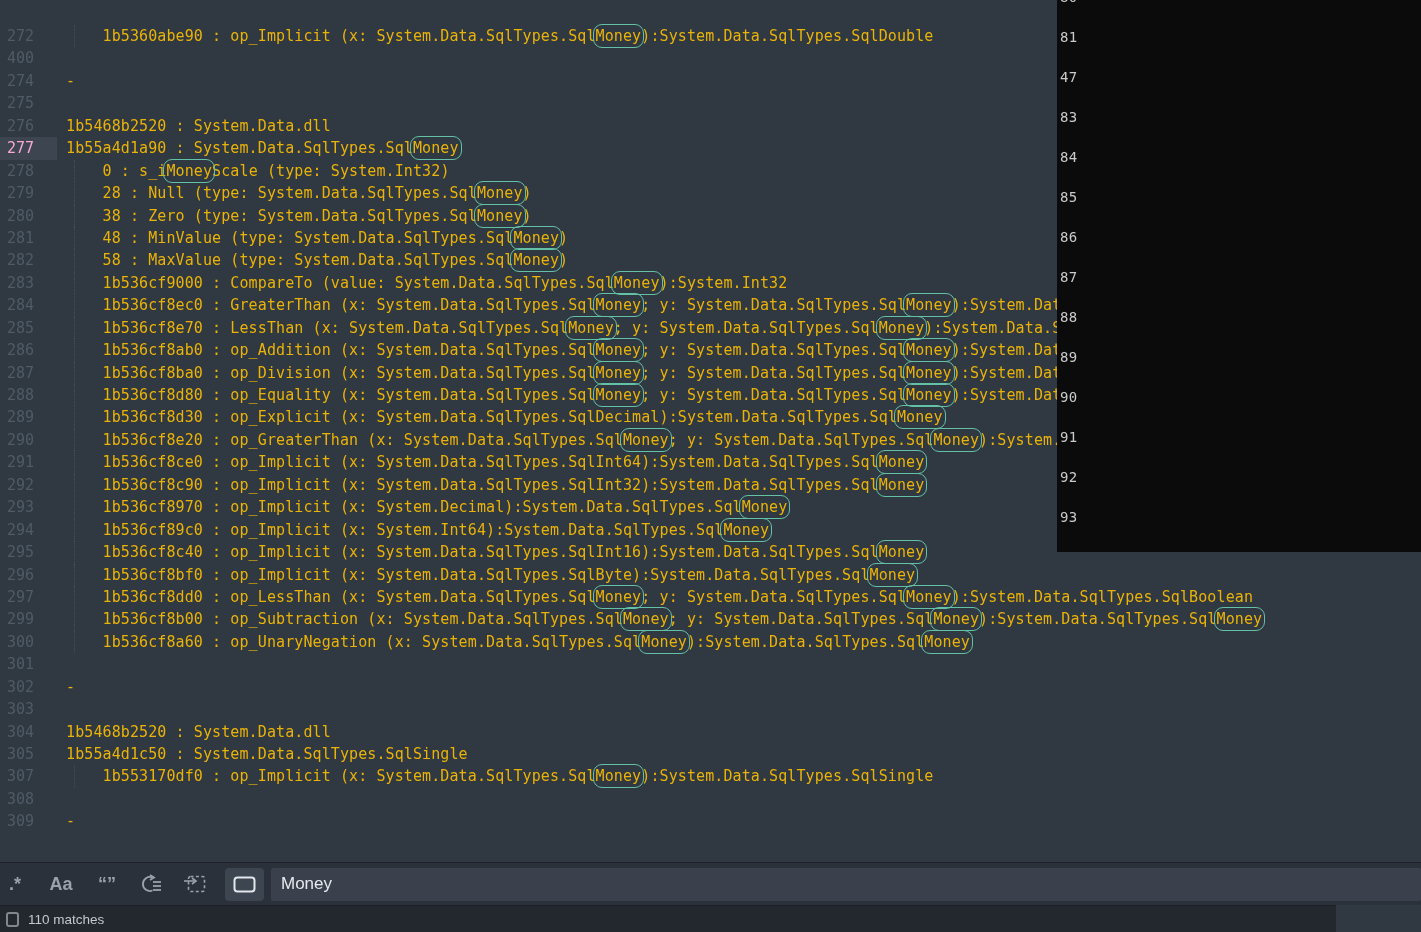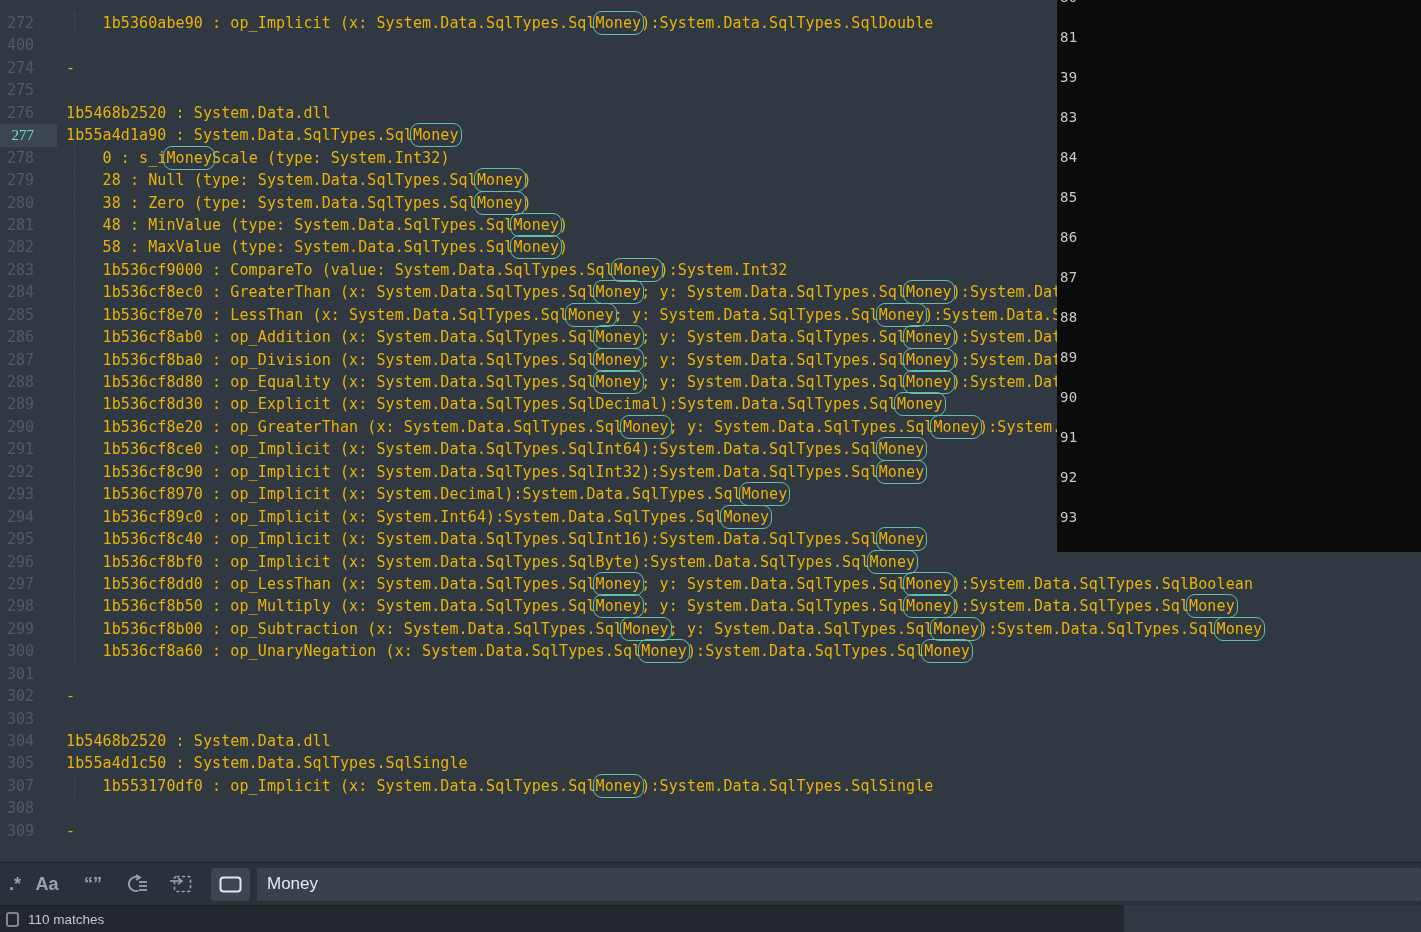--- a/index.html
+++ b/index.html
@@ -2,26 +2,26 @@
 <html><head>
 <meta charset="utf-8">
 <style>
   * { margin:0; padding:0; box-sizing:border-box; }
   html,body { width:1421px; height:932px; overflow:hidden; background:#303841; }
   body { position:relative; font-family:"Liberation Sans", sans-serif; }
 
   
   #editor { position:absolute; left:0; top:0; width:1421px; height:862px;
             background:#303841; overflow:hidden; }
-  #editor-lines { padding-top:12px; }
+  #editor-lines { padding-top:1px;margin-top:24px; }
   .ed-line { position:relative; display:flex; height:22.45px; line-height:22.45px;
              font-family:"DejaVu Sans Mono", monospace; white-space:pre; }
   .gutter { width:57px; flex:0 0 57px; text-align:right; padding-right:23px;
             font-size:15px; color:#4f5b66; user-select:none; }
-  .ed-line.current .gutter { background:#3d4650; color:#5eead4;font-family:Liberation Serif, serif; }
+  .ed-line.current .gutter { background:#3d4650; color:#f9a8d4; }
   .code { padding-left:9px; font-size:15px; letter-spacing:0.1px; color:#eab308; }
   .indent-guide { position:absolute; left:74px; top:0; bottom:0; width:0;
                   border-left:1px dotted #434e59; }
   .hl { border-radius:6px; outline:1px solid #63c2a6; outline-offset:2px; }
 
   
   #terminal { position:absolute; left:1057px; top:0; width:364px; height:552px;
               background:#0b0b0b; overflow:hidden; padding-left:3px; }
   .term-line { font-family:"DejaVu Sans Mono", monospace; font-size:14px;
                letter-spacing:0.28px; line-height:20px; height:20px;
@@ -29,32 +29,32 @@
   .term-line:first-child { margin-top:-13px; }
 
   
   #findbar { position:absolute; left:0; top:862px; width:1421px; height:43px;
              background:#2b313b; border-top:1px solid #1d222a;
              display:flex; align-items:center; }
   .toggle { height:33px; display:flex; align-items:center; justify-content:center;
             color:#99a1ab; cursor:pointer; }
   .toggle.txt { font-size:18px; font-weight:bold; letter-spacing:0px; }
   #tgl-regex   { width:30px; margin-left:0px; }
-  #tgl-case    { width:34px; margin-left:0; }
+  #tgl-case    { width:34px; margin-left:14px; }
   #tgl-word    { width:34px; margin-left:12px; }
   #tgl-wrap    { width:34px; margin-left:10px; }
   #tgl-insel   { width:34px; margin-left:10px; }
   #tgl-highlight { width:39px; margin-left:13px; background:#3d4551; border-radius:4px; }
   #find-input { flex:1; height:33px; margin-left:7px; background:#3a414c;
                 border:none; outline:none; border-radius:2px; padding:0 10px;
                 font-family:"Liberation Sans", sans-serif; font-size:17px;
                 color:#e6e9ed; }
 
   
-  #statusbar { position:absolute; left:0; top:905px; width:1124px; height:27px;
+  #statusbar { position:absolute; left:0; top:905px; width:1336px; height:27px;
                background:#23272e; border-top:1px solid #1d222a;
                display:flex; align-items:center; }
   #status-icon { width:13px; height:15px; margin-left:6px;
                  border:2px solid #808790; border-radius:3px; }
   #status-msg { margin-left:9px; font-size:13.5px; color:#c2c9d1; }
 
   svg { display:block; }
 </style>
 </head>
 <body>
@@ -80,39 +80,38 @@
       <div class="ed-line"><div class="gutter">288</div><span class="indent-guide"></span><div class="code">    1b536cf8d80 : op_Equality (x: System.Data.SqlTypes.Sql<span class="hl">Money</span>; y: System.Data.SqlTypes.Sql<span class="hl">Money</span>):System.Data.SqlTypes.SqlBoolean</div></div>
       <div class="ed-line"><div class="gutter">289</div><span class="indent-guide"></span><div class="code">    1b536cf8d30 : op_Explicit (x: System.Data.SqlTypes.SqlDecimal):System.Data.SqlTypes.Sql<span class="hl">Money</span></div></div>
       <div class="ed-line"><div class="gutter">290</div><span class="indent-guide"></span><div class="code">    1b536cf8e20 : op_GreaterThan (x: System.Data.SqlTypes.Sql<span class="hl">Money</span>; y: System.Data.SqlTypes.Sql<span class="hl">Money</span>):System.Data.SqlTypes.SqlBoolean</div></div>
       <div class="ed-line"><div class="gutter">291</div><span class="indent-guide"></span><div class="code">    1b536cf8ce0 : op_Implicit (x: System.Data.SqlTypes.SqlInt64):System.Data.SqlTypes.Sql<span class="hl">Money</span></div></div>
       <div class="ed-line"><div class="gutter">292</div><span class="indent-guide"></span><div class="code">    1b536cf8c90 : op_Implicit (x: System.Data.SqlTypes.SqlInt32):System.Data.SqlTypes.Sql<span class="hl">Money</span></div></div>
       <div class="ed-line"><div class="gutter">293</div><span class="indent-guide"></span><div class="code">    1b536cf8970 : op_Implicit (x: System.Decimal):System.Data.SqlTypes.Sql<span class="hl">Money</span></div></div>
       <div class="ed-line"><div class="gutter">294</div><span class="indent-guide"></span><div class="code">    1b536cf89c0 : op_Implicit (x: System.Int64):System.Data.SqlTypes.Sql<span class="hl">Money</span></div></div>
       <div class="ed-line"><div class="gutter">295</div><span class="indent-guide"></span><div class="code">    1b536cf8c40 : op_Implicit (x: System.Data.SqlTypes.SqlInt16):System.Data.SqlTypes.Sql<span class="hl">Money</span></div></div>
       <div class="ed-line"><div class="gutter">296</div><span class="indent-guide"></span><div class="code">    1b536cf8bf0 : op_Implicit (x: System.Data.SqlTypes.SqlByte):System.Data.SqlTypes.Sql<span class="hl">Money</span></div></div>
       <div class="ed-line"><div class="gutter">297</div><span class="indent-guide"></span><div class="code">    1b536cf8dd0 : op_LessThan (x: System.Data.SqlTypes.Sql<span class="hl">Money</span>; y: System.Data.SqlTypes.Sql<span class="hl">Money</span>):System.Data.SqlTypes.SqlBoolean</div></div>
-      <div class="ed-line"><div class="gutter">298</div><span class="indent-guide"></span><div class="code">    1b536cf8b50 : op_Multiply (x: System.Data.SqlTypes.Sql<span class="hl">Money</span>; y: System.Data.SqlTypes.Sql<span class="hl">Money</span>):System.Data.SqlTypes.Sql<span class="hl">Money</span></div></div>
       <div class="ed-line"><div class="gutter">299</div><span class="indent-guide"></span><div class="code">    1b536cf8b00 : op_Subtraction (x: System.Data.SqlTypes.Sql<span class="hl">Money</span>; y: System.Data.SqlTypes.Sql<span class="hl">Money</span>):System.Data.SqlTypes.Sql<span class="hl">Money</span></div></div>
       <div class="ed-line"><div class="gutter">300</div><span class="indent-guide"></span><div class="code">    1b536cf8a60 : op_UnaryNegation (x: System.Data.SqlTypes.Sql<span class="hl">Money</span>):System.Data.SqlTypes.Sql<span class="hl">Money</span></div></div>
       <div class="ed-line"><div class="gutter">301</div><div class="code"></div></div>
       <div class="ed-line"><div class="gutter">302</div><div class="code">-</div></div>
       <div class="ed-line"><div class="gutter">303</div><div class="code"></div></div>
       <div class="ed-line"><div class="gutter">304</div><div class="code">1b5468b2520 : System.Data.dll</div></div>
       <div class="ed-line"><div class="gutter">305</div><div class="code">1b55a4d1c50 : System.Data.SqlTypes.SqlSingle</div></div>
       <div class="ed-line"><div class="gutter">307</div><span class="indent-guide"></span><div class="code">    1b553170df0 : op_Implicit (x: System.Data.SqlTypes.Sql<span class="hl">Money</span>):System.Data.SqlTypes.SqlSingle</div></div>
       <div class="ed-line"><div class="gutter">308</div><div class="code"></div></div>
       <div class="ed-line"><div class="gutter">309</div><div class="code">-</div></div>
     </div>
 </div>
 
 <div id="terminal">
   <div id="terminal-body">
       <div class="term-line">80</div>
       <div class="term-line">81</div>
-      <div class="term-line">39</div>
+      <div class="term-line">47</div>
       <div class="term-line">83</div>
       <div class="term-line">84</div>
       <div class="term-line">85</div>
       <div class="term-line">86</div>
       <div class="term-line">87</div>
       <div class="term-line">88</div>
       <div class="term-line">89</div>
       <div class="term-line">90</div>
       <div class="term-line">91</div>
       <div class="term-line">92</div>

